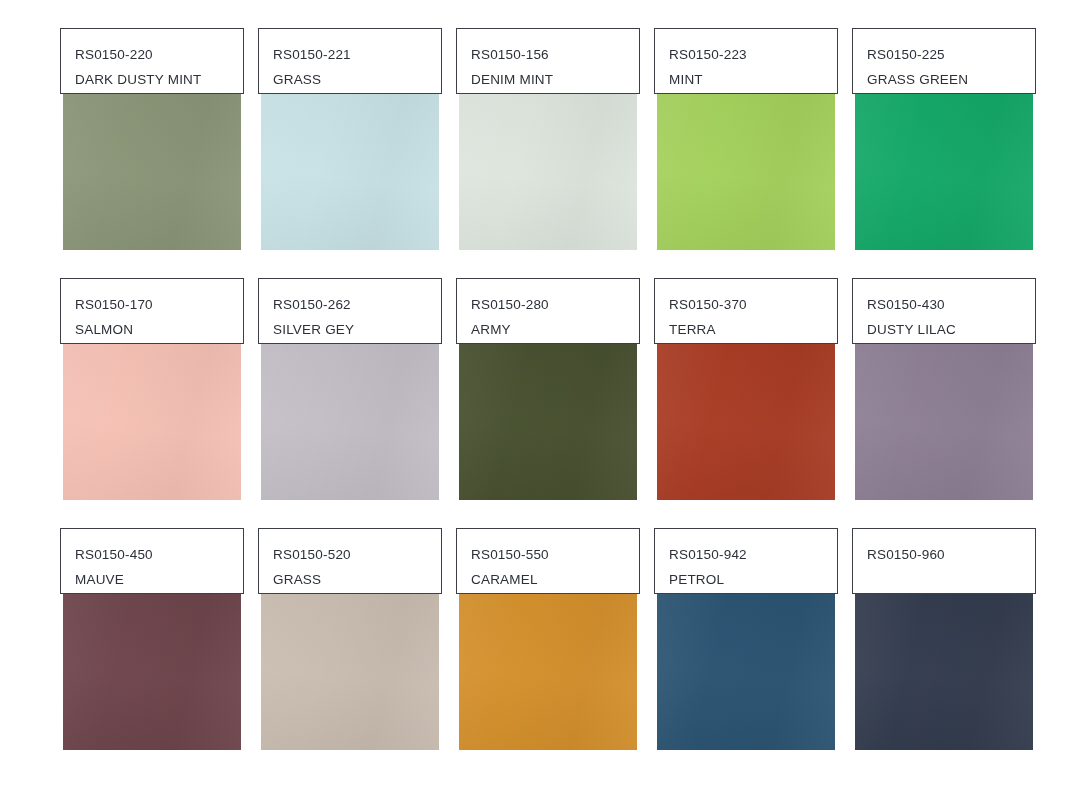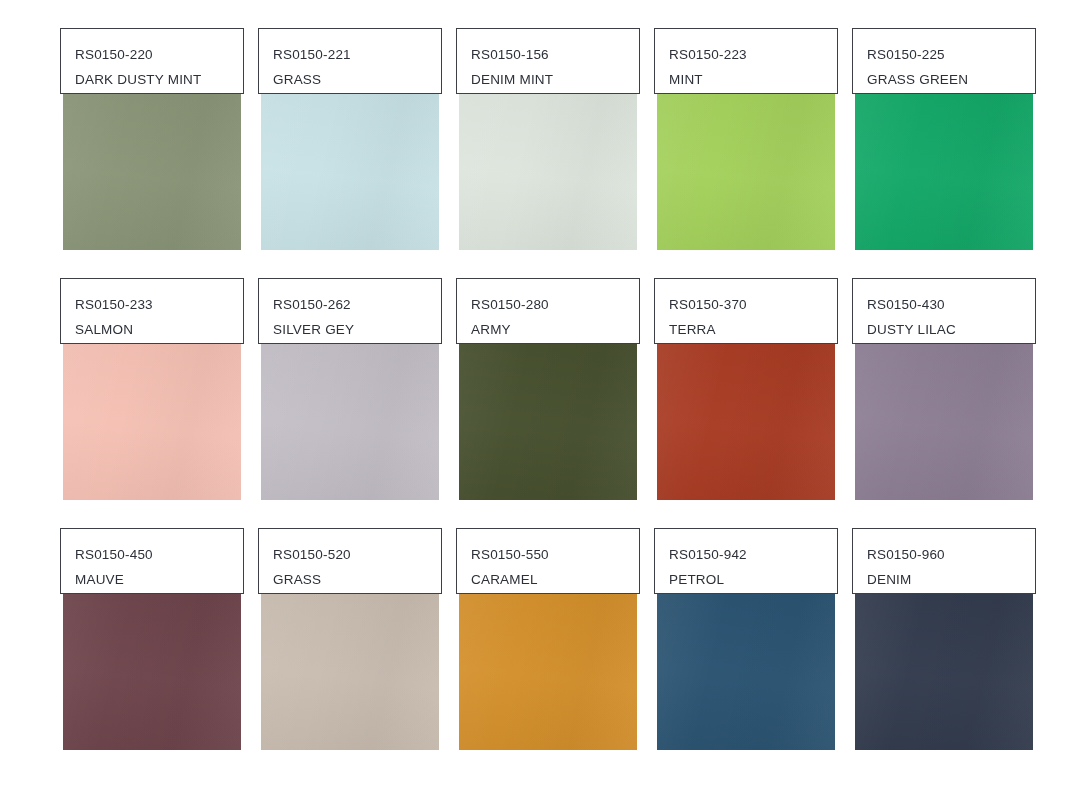--- a/index.html
+++ b/index.html
@@ -117,21 +117,21 @@
       <div class="swatch-card">
         <div class="swatch-color" style="background: rgb(20, 168, 104);"></div>
         <div class="swatch-label">
           <span class="swatch-code">RS0150-225</span>
           <span class="swatch-name">GRASS GREEN</span>
         </div>
       </div>
       <div class="swatch-card">
         <div class="swatch-color" style="background: rgb(245, 192, 180);"></div>
         <div class="swatch-label">
-          <span class="swatch-code">RS0150-233</span>
+          <span class="swatch-code">RS0150-170</span>
           <span class="swatch-name">SALMON</span>
         </div>
       </div>
       <div class="swatch-card">
         <div class="swatch-color" style="background: rgb(195, 190, 198);"></div>
         <div class="swatch-label">
           <span class="swatch-code">RS0150-262</span>
           <span class="swatch-name">SILVER GEY</span>
         </div>
       </div>
@@ -181,17 +181,16 @@
         <div class="swatch-color" style="background: rgb(43, 84, 114);"></div>
         <div class="swatch-label">
           <span class="swatch-code">RS0150-942</span>
           <span class="swatch-name">PETROL</span>
         </div>
       </div>
       <div class="swatch-card">
         <div class="swatch-color" style="background: rgb(51, 60, 78);"></div>
         <div class="swatch-label">
           <span class="swatch-code">RS0150-960</span>
-          <span class="swatch-name">DENIM</span>
         </div>
       </div>
     </div>
 </div>
 
 </body></html>

